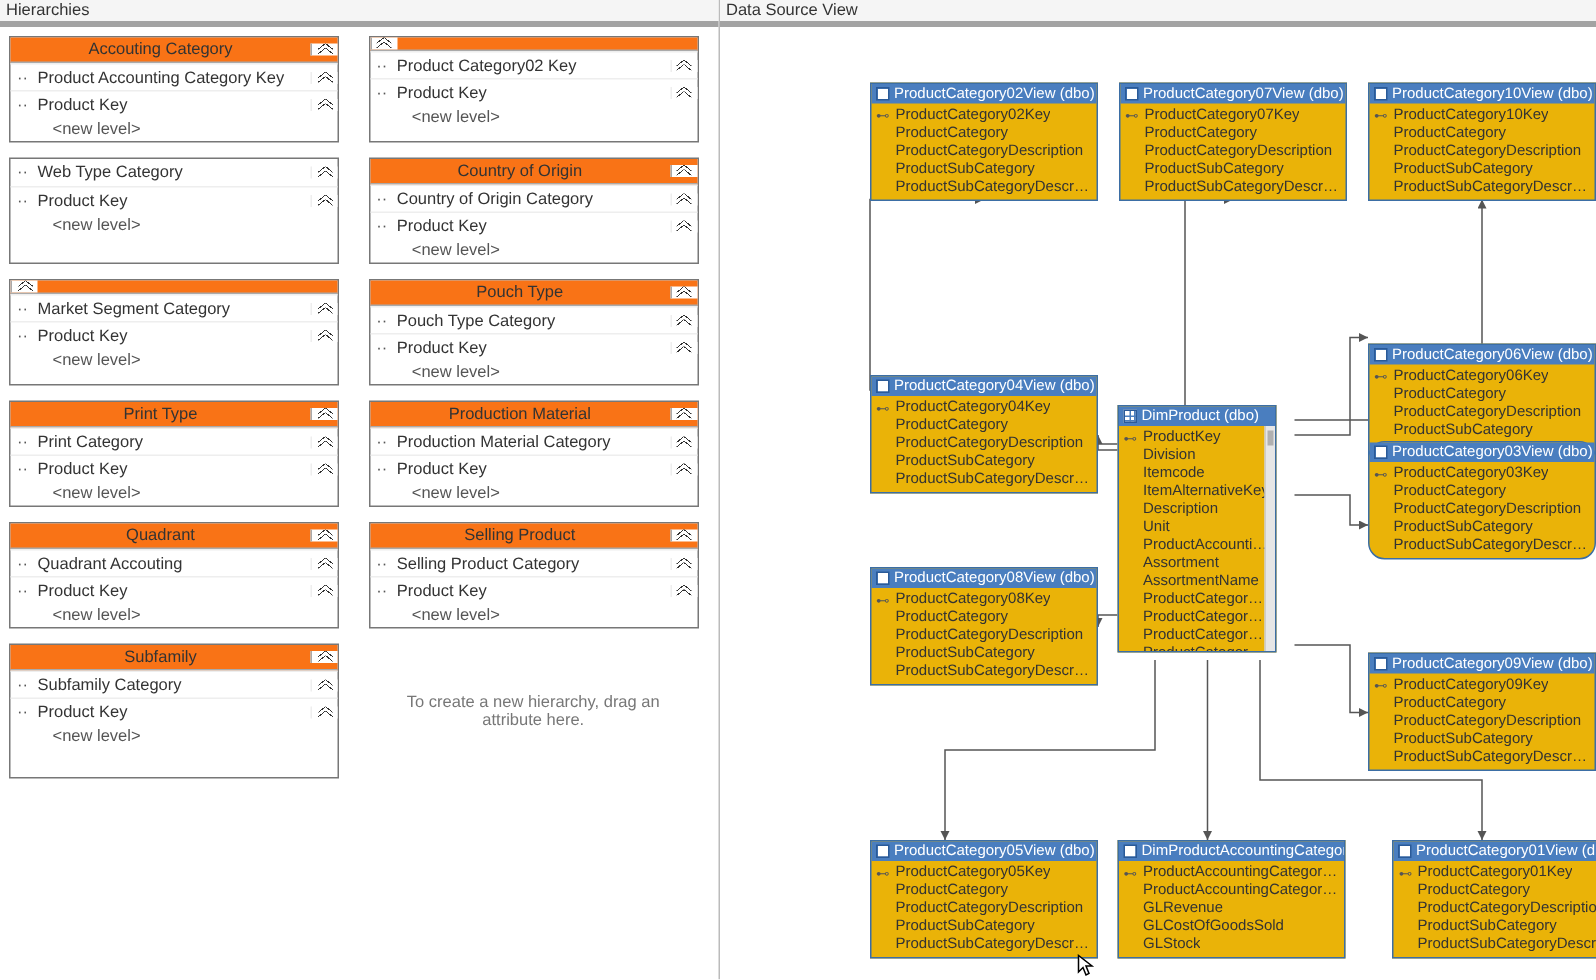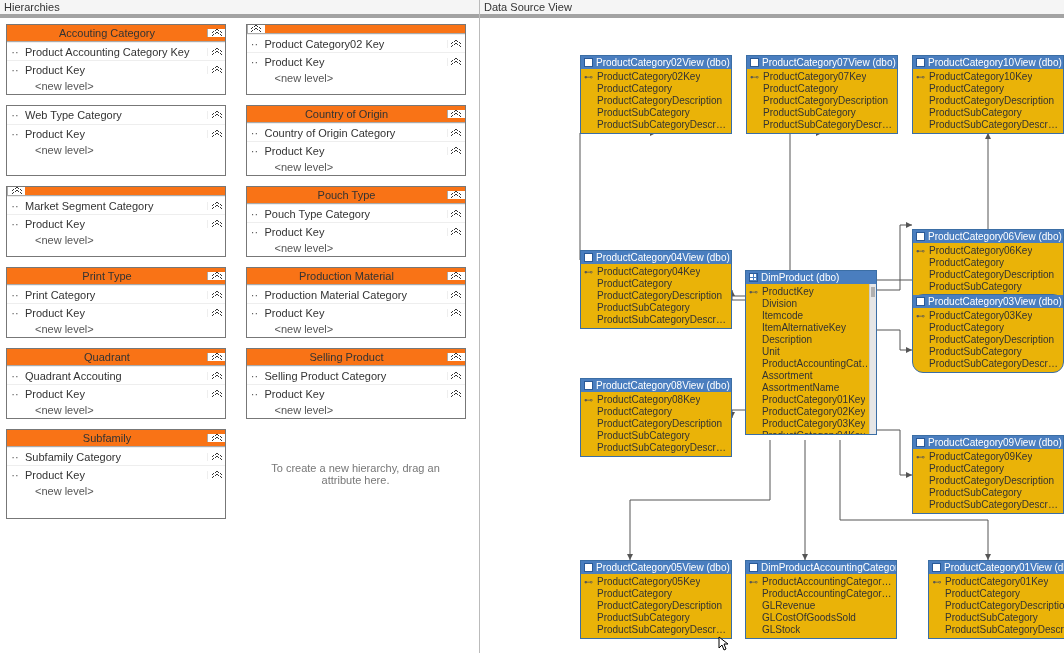--- a/index.html
+++ b/index.html
@@ -130,21 +130,21 @@
     height: 100%;
     pointer-events: none;
   }
   .entity {
     position: absolute;
     border: 1px solid #3b6ea5;
     background: #eab308;
     font-size: 10px;
   }
   .entity.view { width: 152px; }
-  .entity.fact { width: 132px; }
+  .entity.fact { width: 106px; }
   .entity.acct { width: 152px; }
   .entity-header {
     background: #4a7ebf;
     color: #fff;
     padding: 1px 3px;
     display: flex;
     align-items: center;
     gap: 3px;
     white-space: nowrap;
     overflow: hidden;

